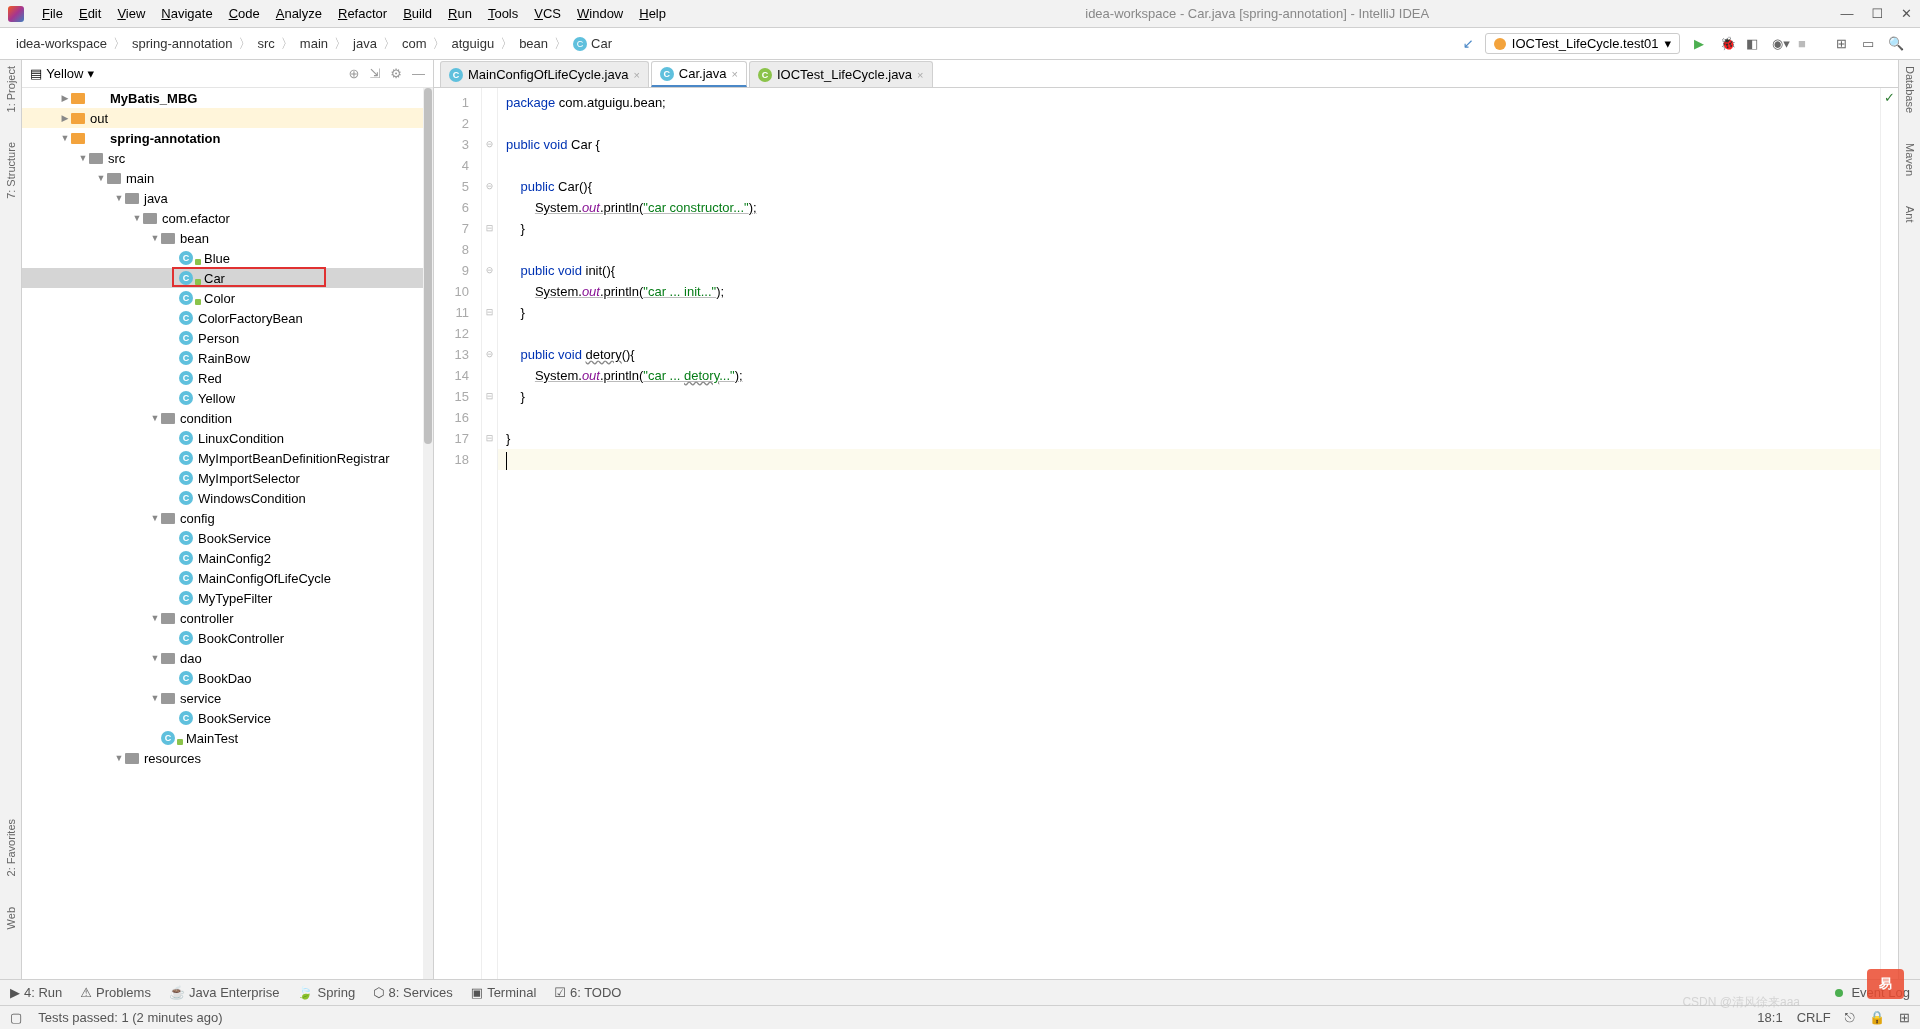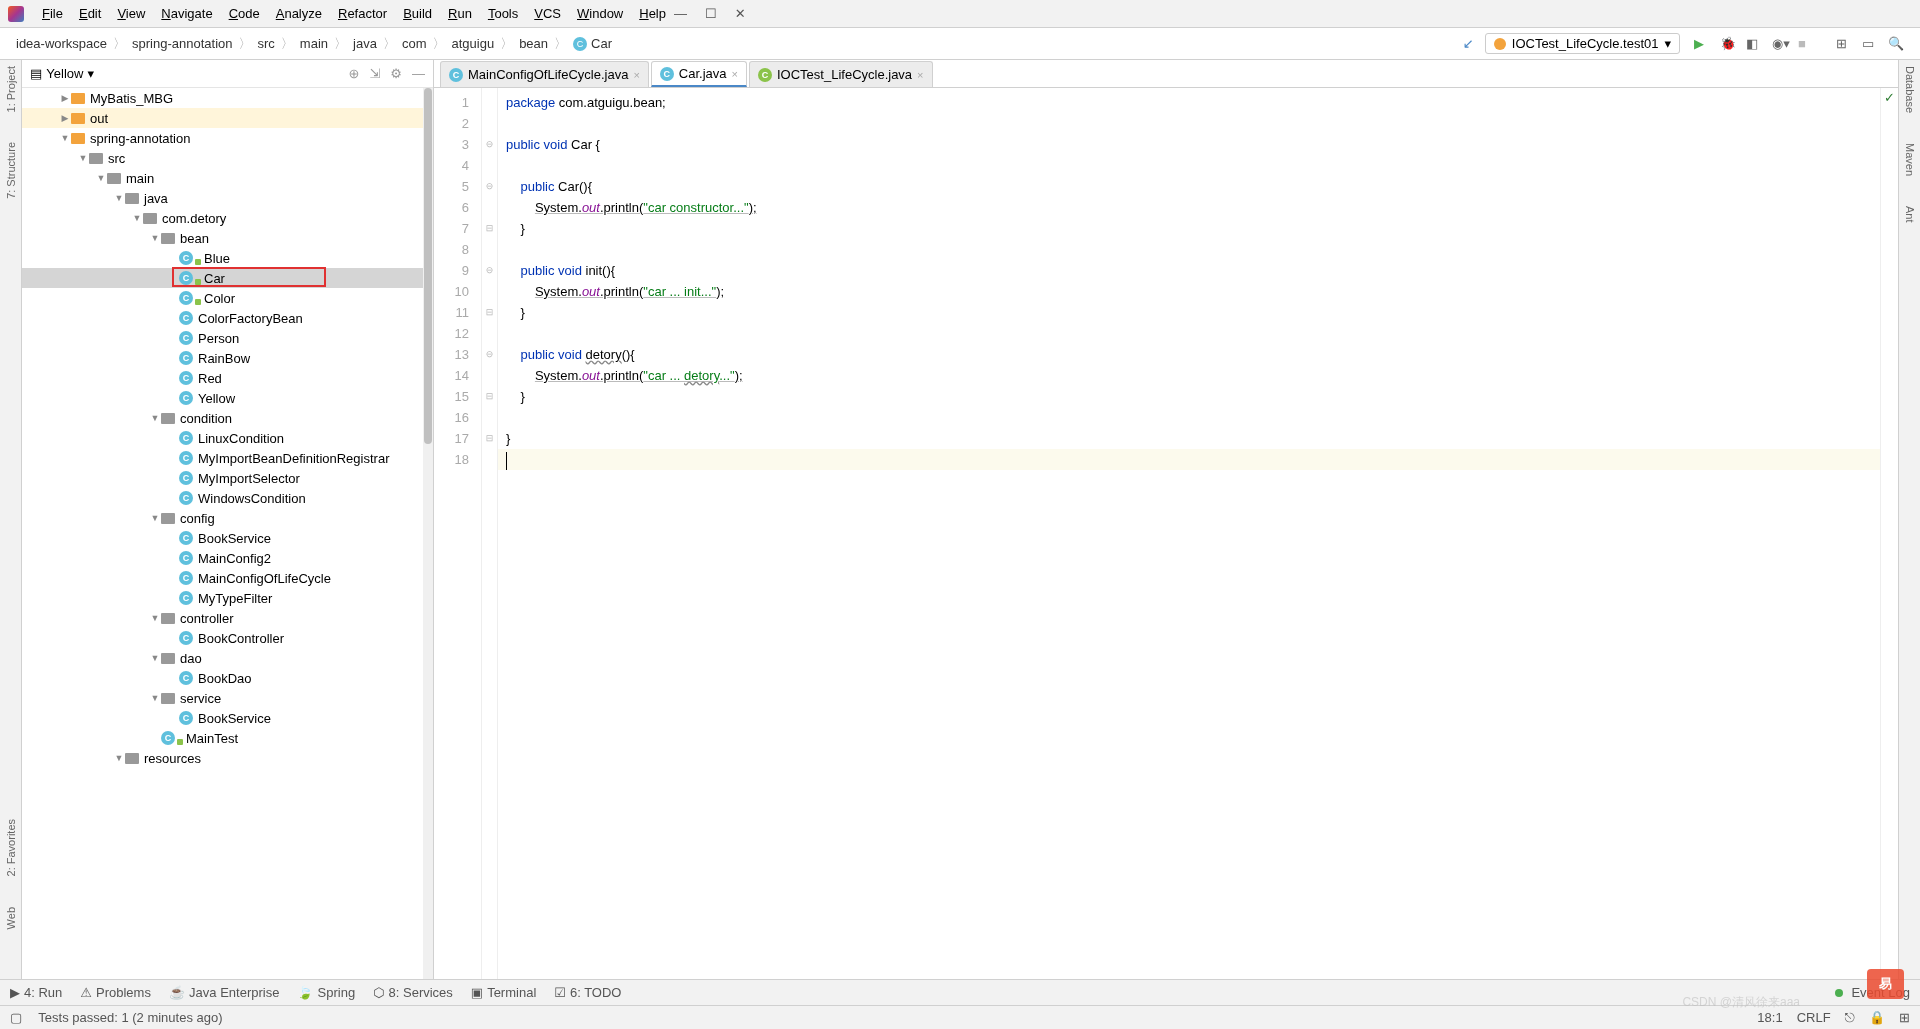--- a/index.html
+++ b/index.html
@@ -30,21 +30,21 @@
 .sidebar-header .hdr-icons{ margin-left:auto; display:flex; gap:10px; color:#999;}
 .tree{ flex:1; overflow:auto; font-size:13px; position:relative;}
 .row{ height:20px; display:flex; align-items:center; white-space:nowrap; cursor:pointer;}
 .row .disc{ width:10px; font-size:9px; color:#888; text-align:center;}
 .row .ricon{ width:16px; height:16px; display:inline-flex; align-items:center; justify-content:center; margin-right:4px; font-size:10px;}
 .folder-y{ background:#f3a33c; width:14px; height:11px; border-radius:1px;}
 .folder-g{ background:#999; width:14px; height:11px; border-radius:1px;}
 .class-c{ width:14px;height:14px;border-radius:50%;background:#5fc0dd;color:#fff;font-size:9px;font-weight:bold; line-height:14px; text-align:center;}
 .row.selected{ background:#d5d5d5;}
 .row.hl{ background:#fff5da;}
-.row.bold .label{ font-weight:normal;}
+.row.bold .label{ font-weight:bold;margin-left:20px;}
 .row .badge{width:6px;height:6px;background:#8bc34a;border-radius:1px;margin-left:-3px;margin-right:3px;align-self:flex-end;margin-bottom:3px;}
 .highlight-box{ position:absolute; border:2px solid #e03131; pointer-events:none;}
 .scrollbar-v{position:absolute;right:0;top:0;bottom:0;width:10px;background:#f0f0f0;}
 .scrollbar-v .thumb{position:absolute;left:1px;right:1px;top:0;height:40%;background:#c0c0c0;border-radius:4px;}
 .editor-area{ flex:1; background:#fff; display:flex; flex-direction:column; min-width:0;}
 .tabs{ height:28px; border-bottom:1px solid #d0d0d0; display:flex; align-items:flex-end; padding-left:6px;}
 .tab{ height:26px; border:1px solid #d0d0d0; border-bottom:none; background:#ececec; display:flex; align-items:center; padding:0 8px; margin-right:2px; border-radius:3px 3px 0 0; cursor:pointer; gap:5px;}
 .tab.active{ background:#fff; border-bottom:2px solid #4a88c7;}
 .tab .close{ color:#aaa; font-size:11px;}
 .code-wrap{ flex:1; display:flex; font-family:"JetBrains Mono","Consolas",monospace; font-size:14px; position:relative;}
@@ -70,20 +70,21 @@
 .green-dot{ width:8px;height:8px;border-radius:50%;background:#4caf50;display:inline-block;margin-right:4px;}
 .watermark{position:fixed;right:16px;bottom:30px;background:#ec4b2f;color:#fff;padding:6px 12px;border-radius:4px;font-weight:bold;opacity:.85;}
 .watermark2{position:fixed;right:120px;bottom:18px;color:#c0c0c0;font-size:12px;opacity:.6;}
 </style>
 </head>
 <body>
 
 <div class="menubar">
   <div class="logo"></div>
   <div id="menu-items"><span class="menu-item"><u>F</u>ile</span><span class="menu-item"><u>E</u>dit</span><span class="menu-item"><u>V</u>iew</span><span class="menu-item"><u>N</u>avigate</span><span class="menu-item"><u>C</u>ode</span><span class="menu-item"><u>A</u>nalyze</span><span class="menu-item"><u>R</u>efactor</span><span class="menu-item"><u>B</u>uild</span><span class="menu-item"><u>R</u>un</span><span class="menu-item"><u>T</u>ools</span><span class="menu-item"><u>V</u>CS</span><span class="menu-item"><u>W</u>indow</span><span class="menu-item"><u>H</u>elp</span></div>
+  <div class="wintitle">idea-workspace - Car.java [spring-annotation] - IntelliJ IDEA</div>
   <div class="winbtns">
     <span>—</span>
     <span>☐</span>
     <span>✕</span>
   </div>
 </div>
 
 <div class="navbar">
   <div id="crumbs"><span class="crumb bold">idea-workspace</span><span class="sep">〉</span><span class="crumb bold">spring-annotation</span><span class="sep">〉</span><span class="crumb">src</span><span class="sep">〉</span><span class="crumb">main</span><span class="sep">〉</span><span class="crumb">java</span><span class="sep">〉</span><span class="crumb">com</span><span class="sep">〉</span><span class="crumb">atguigu</span><span class="sep">〉</span><span class="crumb">bean</span><span class="sep">〉</span><span class="crumb"><span class="cicon">C</span>Car</span></div>
   <div class="spacer"></div>
@@ -169,21 +170,21 @@
           <span class="ricon">
             <span class="folder-g"></span>
           </span>
           <span class="label">java</span>
         </div>
         <div class="row" style="padding-left: 110px;">
           <span class="disc">▼</span>
           <span class="ricon">
             <span class="folder-g"></span>
           </span>
-          <span class="label">com.detory</span>
+          <span class="label">com.efactor</span>
         </div>
         <div class="row" style="padding-left: 128px;">
           <span class="disc">▼</span>
           <span class="ricon">
             <span class="folder-g"></span>
           </span>
           <span class="label">bean</span>
         </div>
         <div class="row" style="padding-left: 146px;">
           <span class="disc"></span>

